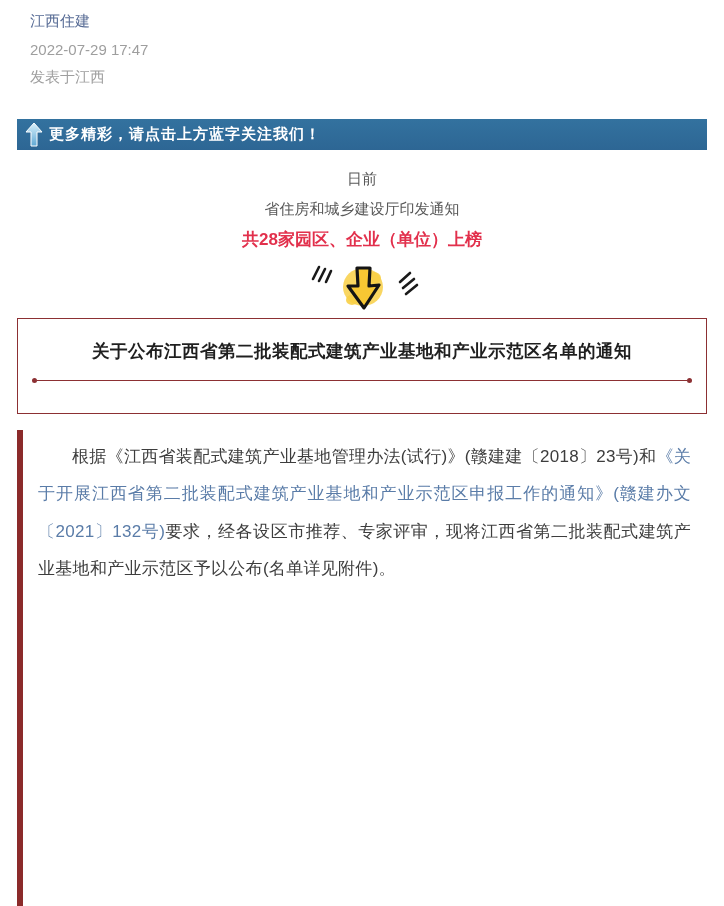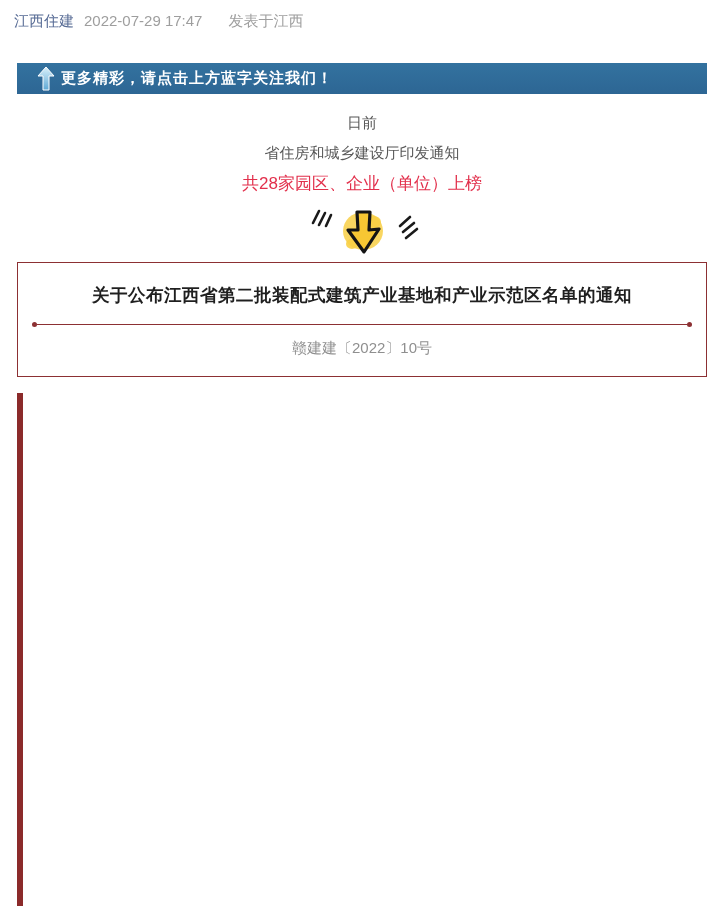--- a/index.html
+++ b/index.html
@@ -7,43 +7,43 @@
   body {
     width: 724px; height: 906px;
     overflow: hidden;
     position: relative;
     font-family: "Liberation Sans", "DejaVu Sans", sans-serif;
     background: #ffffff;
   }
   .page { width: 724px; height: 906px; overflow: hidden; position: relative; }
 
   
-  .meta { padding: 12px 14px 0 14px; font-size: 15px; display: flex; gap: 10px; align-items: baseline; }
+  .meta { padding: 12px 14px 0 14px; font-size: 15px; display: flex; gap: 10px; align-items: baseline; flex-direction: column; }
   .meta .account { color: #576b95; cursor: pointer; }
   .meta .time, .meta .loc { color: #9e9e9e; }
   .meta .loc { margin-left: 16px; }
 
   
   .banner {
     margin: 32px 17px 0 17px;
     height: 31px;
     background: linear-gradient(180deg, #33729f 0%, #2d6694 100%);
     display: flex; align-items: center;
-    padding: 0 10px 0 18px;
+    padding: 0 10px 0 6px;
   }
   .banner svg { flex: 0 0 auto; margin-right: 4px; }
   .banner .banner-text { color: #ffffff; font-weight: bold; font-size: 15px; letter-spacing: 1px; }
 
   
   .intro { text-align: center; margin-top: 14px; }
   .intro .ln { line-height: 30px; font-size: 15px; color: #585858; }
   .intro .ln3 { font-size: 17px; line-height: 32px; }
   .intro .ln3 .prefix { color: #585858; font-weight: bold; }
   .intro .ln3 .hl { color: #1780bf; font-weight: bold; }
-  .intro .ln4 { font-size: 17px; line-height: 32px; color: #e2304c; font-weight: normal; }
+  .intro .ln4 { font-size: 17px; line-height: 32px; color: #e2304c; font-weight: bold; }
 
   
   .arrow-wrap { text-align: center; margin-top: 4px; height: 56px; }
 
   
   .notice-box {
     margin: 2px 17px 0 17px;
     border: 1px solid #8c3033;
     padding: 20px 12px 18px 12px;
   }
@@ -125,20 +125,22 @@
     </svg>
   </div>
 
   <div class="notice-box">
     <div class="nb-title">关于公布江西省第二批装配式建筑产业基地和产业示范区名单的通知</div>
     <div class="nb-divider">
       <span class="dot"></span>
       <span class="line"></span>
       <span class="dot"></span>
     </div>
-    <div class="nb-docnum">赣建建〔2022〕10号</div>
   </div>
 
   <div class="doc-body">
+    <p class="indent">
+      <span>根据《江西省装配式建筑产业基地管理办法(试行)》(赣建建〔2018〕23号)和</span><span class="link">《关于开展江西省第二批装配式建筑产业基地和产业示范区申报工作的通知》(赣建办文〔2021〕132号)</span><span>要求，经各设区市推荐、专家评审，现将江西省第二批装配式建筑产业基地和产业示范区予以公布(名单详见附件)。</span>
+    </p>
 
   </div>
 
 </div>
 
 </body></html>

